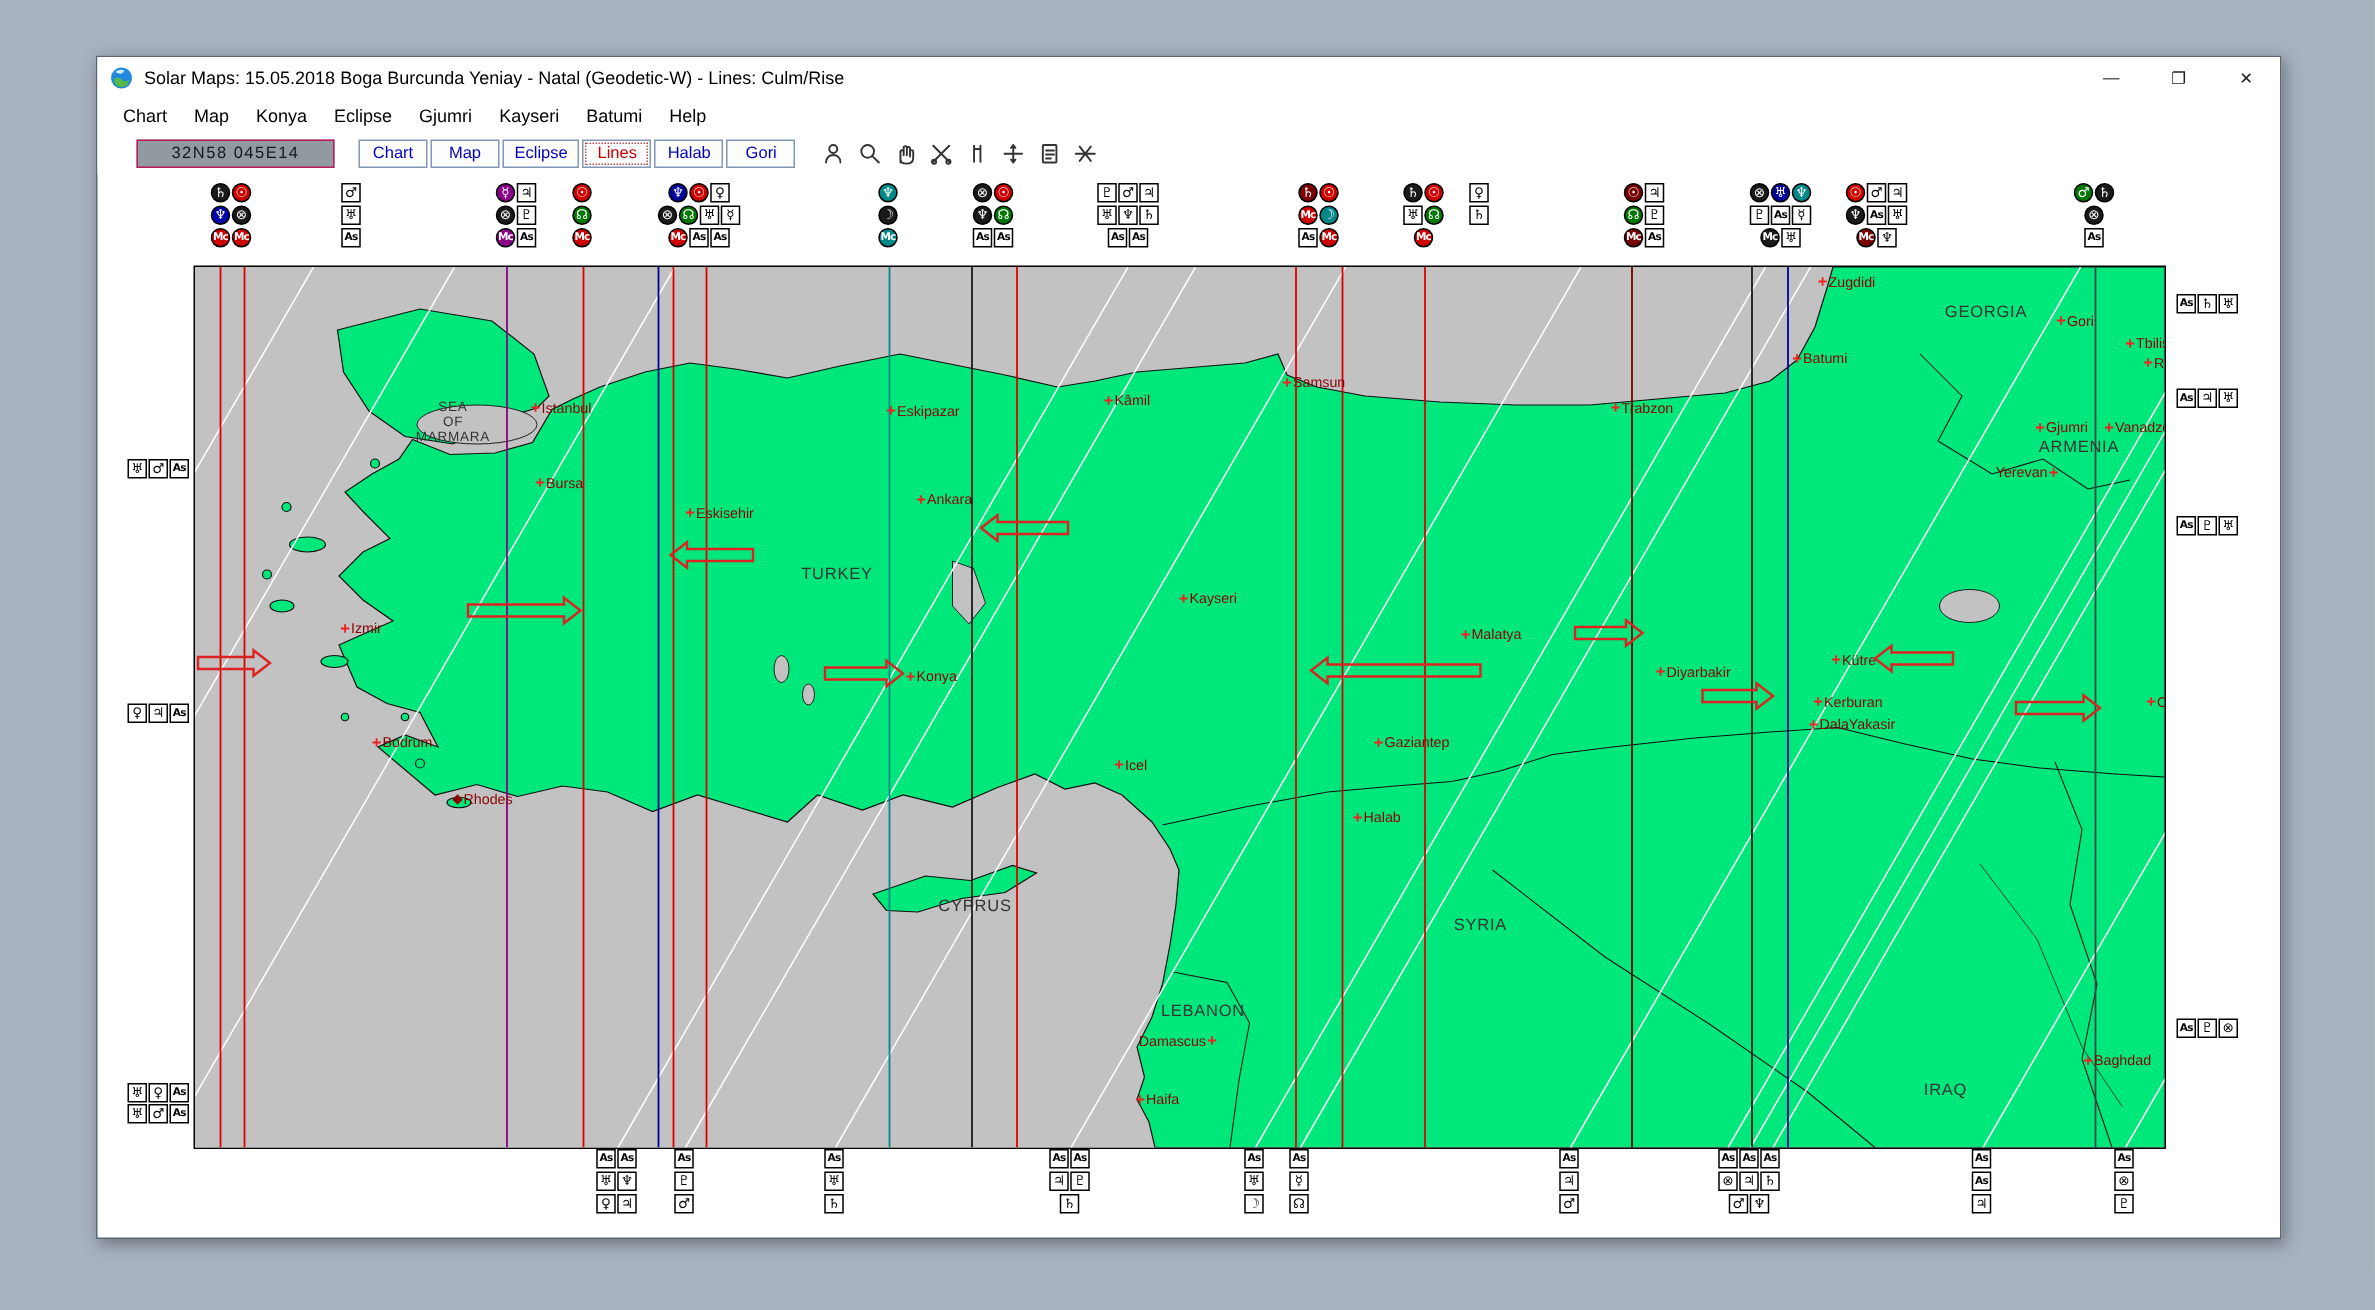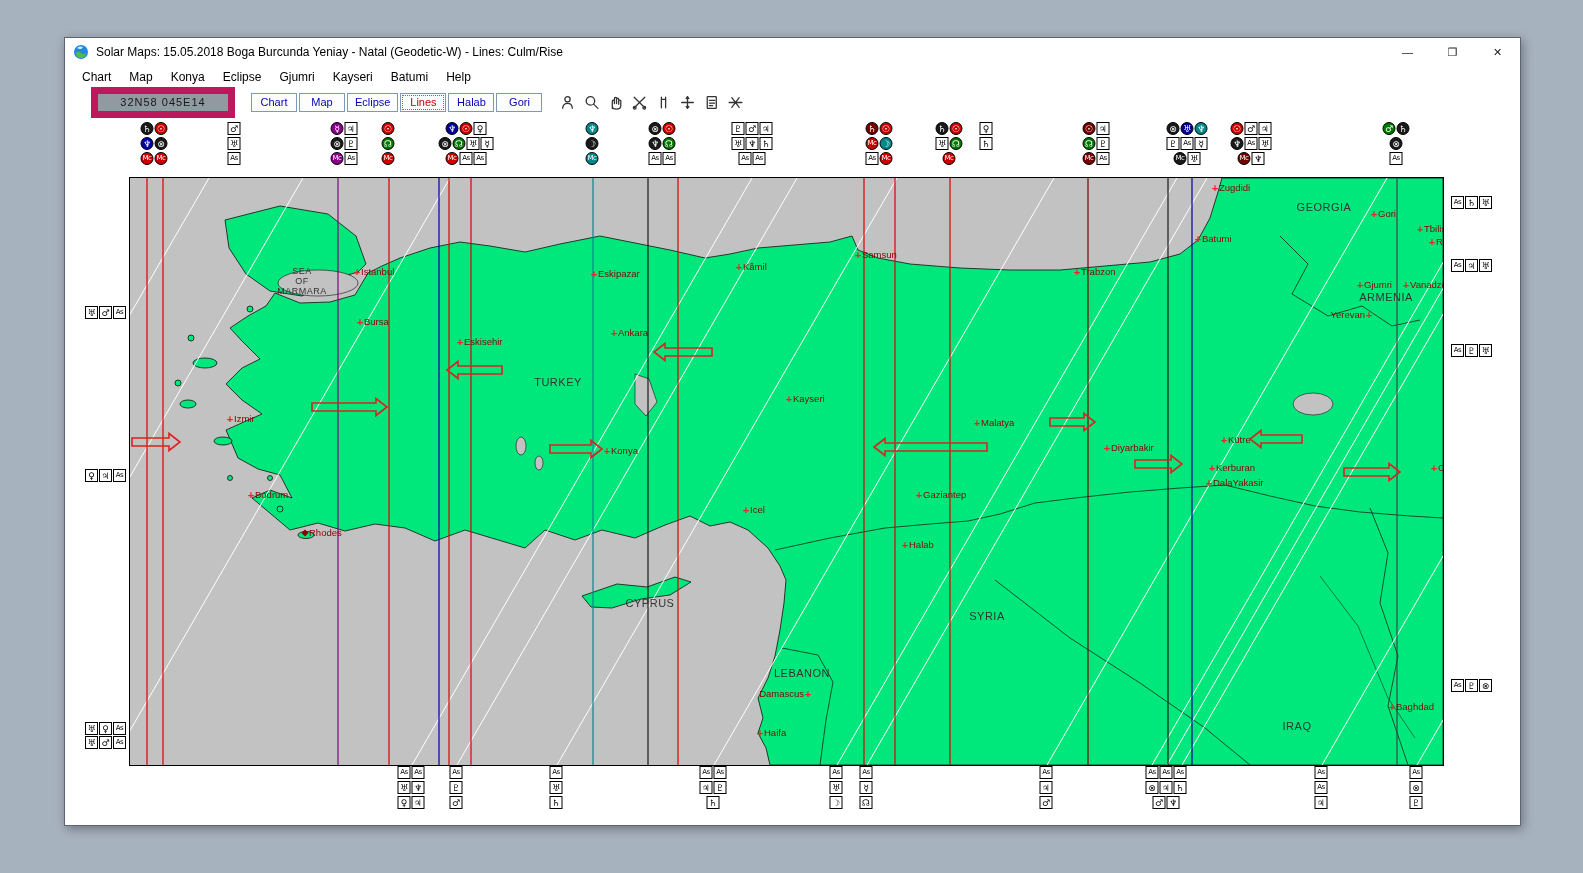--- a/index.html
+++ b/index.html
@@ -10,39 +10,39 @@
   .titlebar{height:28px;display:flex;align-items:center;background:#fff;}
   .title-icon{width:16px;height:16px;margin:0 7px 0 8px;flex:0 0 auto;}
   .title-text{font-size:12px;color:#000;white-space:nowrap;flex:1 1 auto;overflow:hidden;}
   .win-btn{width:45px;height:28px;display:flex;align-items:center;justify-content:center;
     font-size:11px;color:#222;background:transparent;border:none;font-family:inherit;}
   
   .menubar{height:22px;display:flex;align-items:center;padding-left:8px;font-size:12px;background:#fff;}
   .menu-item{padding:2px 9px;color:#000;}
   
   .toolbar{height:28px;display:flex;align-items:center;background:#fff;padding-left:26px;}
-  .coords{width:130px;height:17px;background:#929aa1;border:7px solid #be185d;color:#15181b;
+  .coords{width:130px;height:17px;background:#929aa1;border:1px solid #be185d;color:#15181b;
     font-size:11px;letter-spacing:1px;text-align:center;line-height:17px;margin-right:16px;}
   .tb-buttons{display:flex;gap:2px;}
   .tb-btn{min-width:46px;height:19px;font-size:11px;color:#0000bb;background:#fdfdfd;
     border:1px solid #8097b8;padding:0 7px;font-family:inherit;line-height:16px;}
   .tb-btn.active{color:#c40000;outline:1px dotted #c05050;outline-offset:-3px;}
   .tb-tools{display:flex;gap:1px;margin-left:14px;}
   .tool-btn{width:23px;height:23px;display:flex;align-items:center;justify-content:center;
     background:transparent;border:none;padding:0;}
   
   .layer{position:absolute;inset:0;pointer-events:none;}
   .gcluster{position:absolute;transform:translateX(-50%);}
   .gcluster.edge{transform:none;}
   .grow{display:flex;gap:1px;justify-content:center;margin-bottom:2px;}
   .glyph{width:13px;height:13px;font-size:9px;line-height:12px;text-align:center;
     font-family:"DejaVu Sans",sans-serif;box-sizing:border-box;display:inline-block;}
   .gcir{border-radius:50%;color:#fff;border:1px solid #000;}
   .gbox{background:#fff;color:#000;border:1px solid #000;}
-  .g2{font-size:7px;letter-spacing:-0.5px;line-height:11px;}
+  .g2{font-size:7px;letter-spacing:-0.5px;line-height:11px;font-weight:bold;}
   .top-strip .gcluster{top:84px;}
   .bottom-strip .gcluster{top:728px;}
 </style>
 </head>
 <body>
 
 <div class="window">
 
   <div class="titlebar">
     <span class="title-icon">

